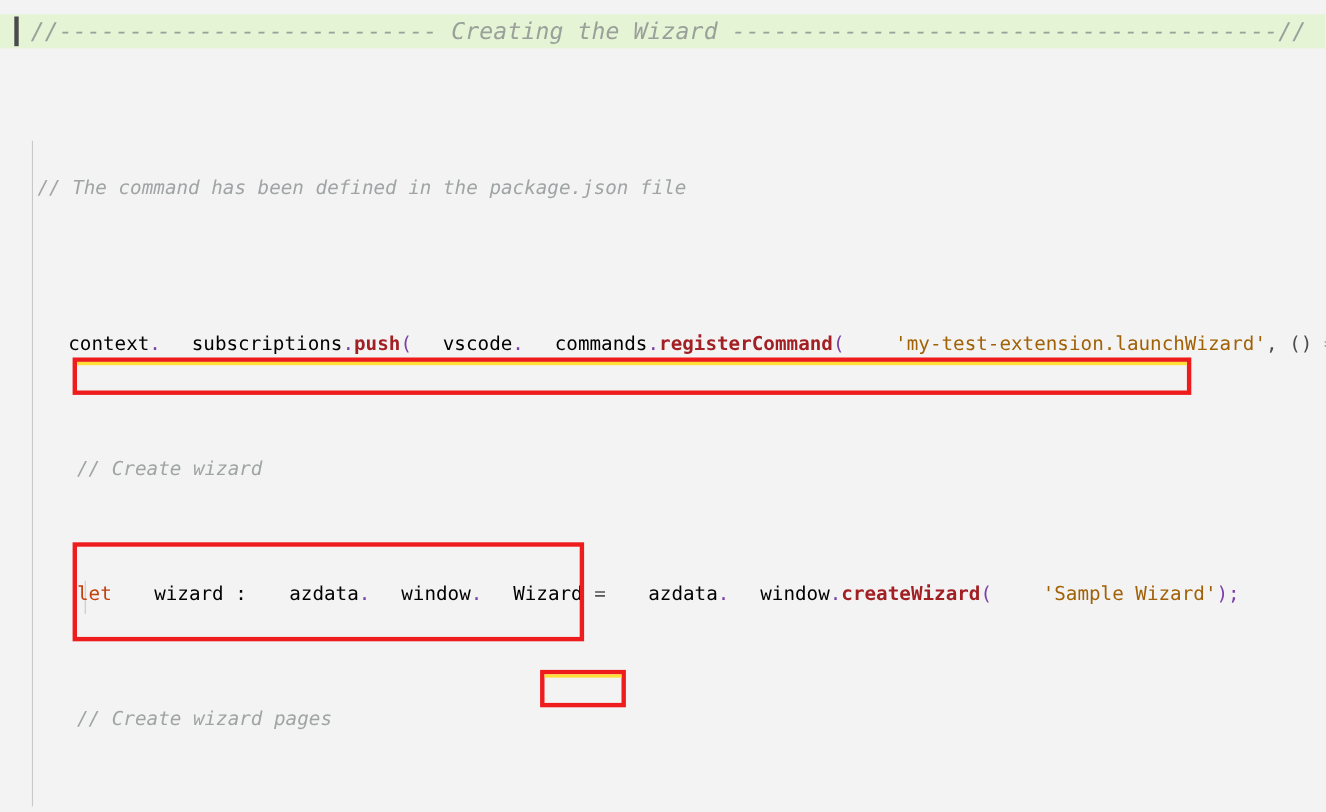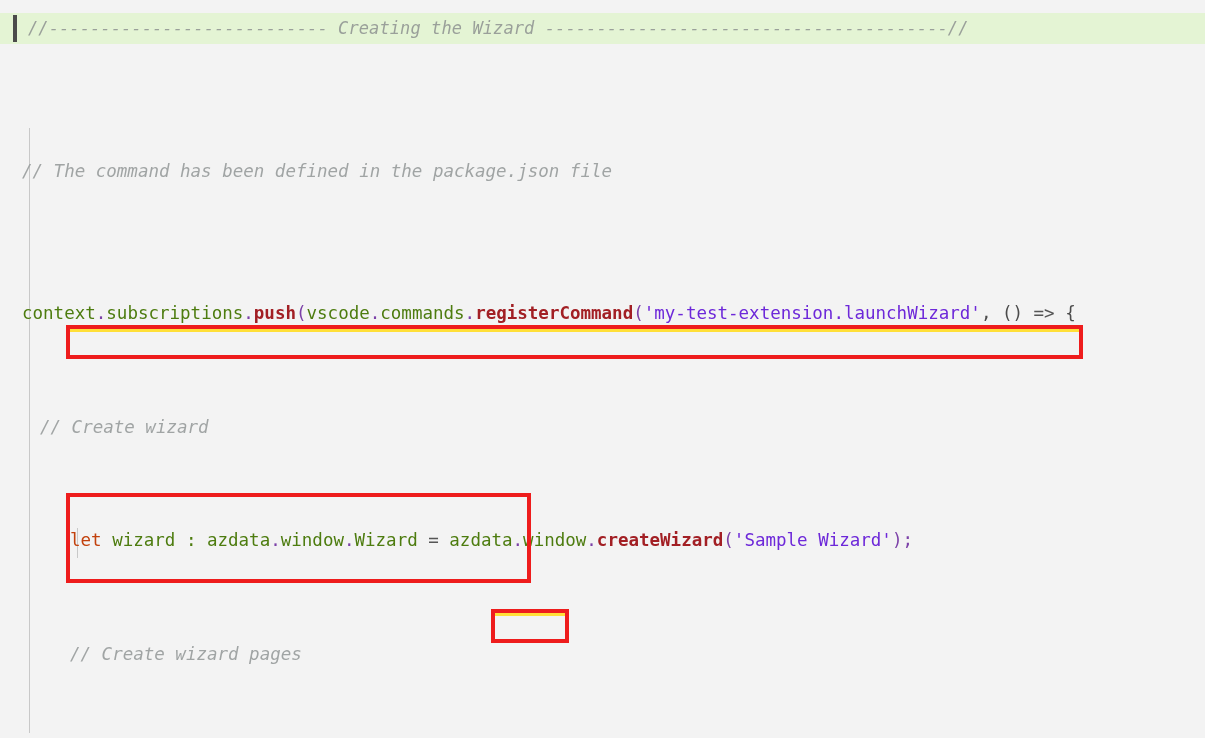--- a/index.html
+++ b/index.html
@@ -39,60 +39,60 @@
     width: 4px;
     height: 27px;
     background: #4b4b4b;
   }
   .banner-text {
     position: absolute;
     left: 28px;
     top: 0;
     height: 31px;
     line-height: 31px;
-    font-size: 17px;
+    font-size: 21px;
     font-style: italic;
     color: #9aa09a;
     white-space: pre;
     letter-spacing: 0.1px;
   }
 
   
   .code {
     position: absolute;
     left: 0;
     top: 72px;
     width: 1205px;
     font-size: 17.5px;
     line-height: 28.4px;
     white-space: pre;
   }
   .line {
     position: relative;
     height: 28.4px;
-    padding-left: 22px;
+    padding-left: 34px;
     white-space: pre;
   }
 
   
   .guide {
     position: absolute;
     width: 1px;
     background: #c8c8c8;
     z-index: 0;
   }
   #guide-1 { left: 29px;  top: 128px; height: 605px; }
   #guide-2 { left: 77px;  top: 528px; height: 30px; }
 
   
   .cm   { color: #a0a4a4; font-style: italic; }         
-  .id   { color: #4d7c0f; }                             
+  .id   { color: #000000; margin-left: 28px; }                             
   .kw   { color: #c2410c; }                             
   .fn   { color: #a21f24; font-weight: bold; }          
-  .str  { color: #6d28d9; }                             
+  .str  { color: #a16207; margin-left: 46px; }                             
   .pn   { color: #7c41a8; }                             
   .op   { color: #555555; }                             
   .pl   { color: #4b4b4b; }                             
 
   
   .redbox {
     position: absolute;
     border: 4px solid #ee1c1c;
     box-sizing: border-box;
     pointer-events: none;
@@ -122,21 +122,21 @@
   <div class="guide" id="guide-1"></div>
   <div class="guide" id="guide-2"></div>
 
   <div class="code">
 
     <div class="line"><span class="cm">// The command has been defined in the package.json file</span></div>
 
 
     <div class="line"><span class="id">context</span><span class="pn">.</span><span class="id">subscriptions</span><span class="pn">.</span><span class="fn">push</span><span class="pn">(</span><span class="id">vscode</span><span class="pn">.</span><span class="id">commands</span><span class="pn">.</span><span class="fn">registerCommand</span><span class="pn">(</span><span class="str">'my-test-extension.launchWizard'</span><span class="pl">, () </span><span class="op">=&gt;</span><span class="pl"> {</span></div>
 
-    <div class="line" style="padding-left:40px"><span class="cm">// Create wizard</span></div>
+    <div class="line" style="padding-left:70px"><span class="cm">// Create wizard</span></div>
 
     <div class="line" style="padding-left:70px"><span class="kw">let</span><span class="id"> wizard : </span><span class="id">azdata</span><span class="pn">.</span><span class="id">window</span><span class="pn">.</span><span class="id">Wizard</span><span class="op"> = </span><span class="id">azdata</span><span class="pn">.</span><span class="id">window</span><span class="pn">.</span><span class="fn">createWizard</span><span class="pn">(</span><span class="str">'Sample Wizard'</span><span class="pn">);</span></div>
 
     <div class="line" style="padding-left:70px"><span class="cm">// Create wizard pages</span></div>
 
     
 
     
 
     

